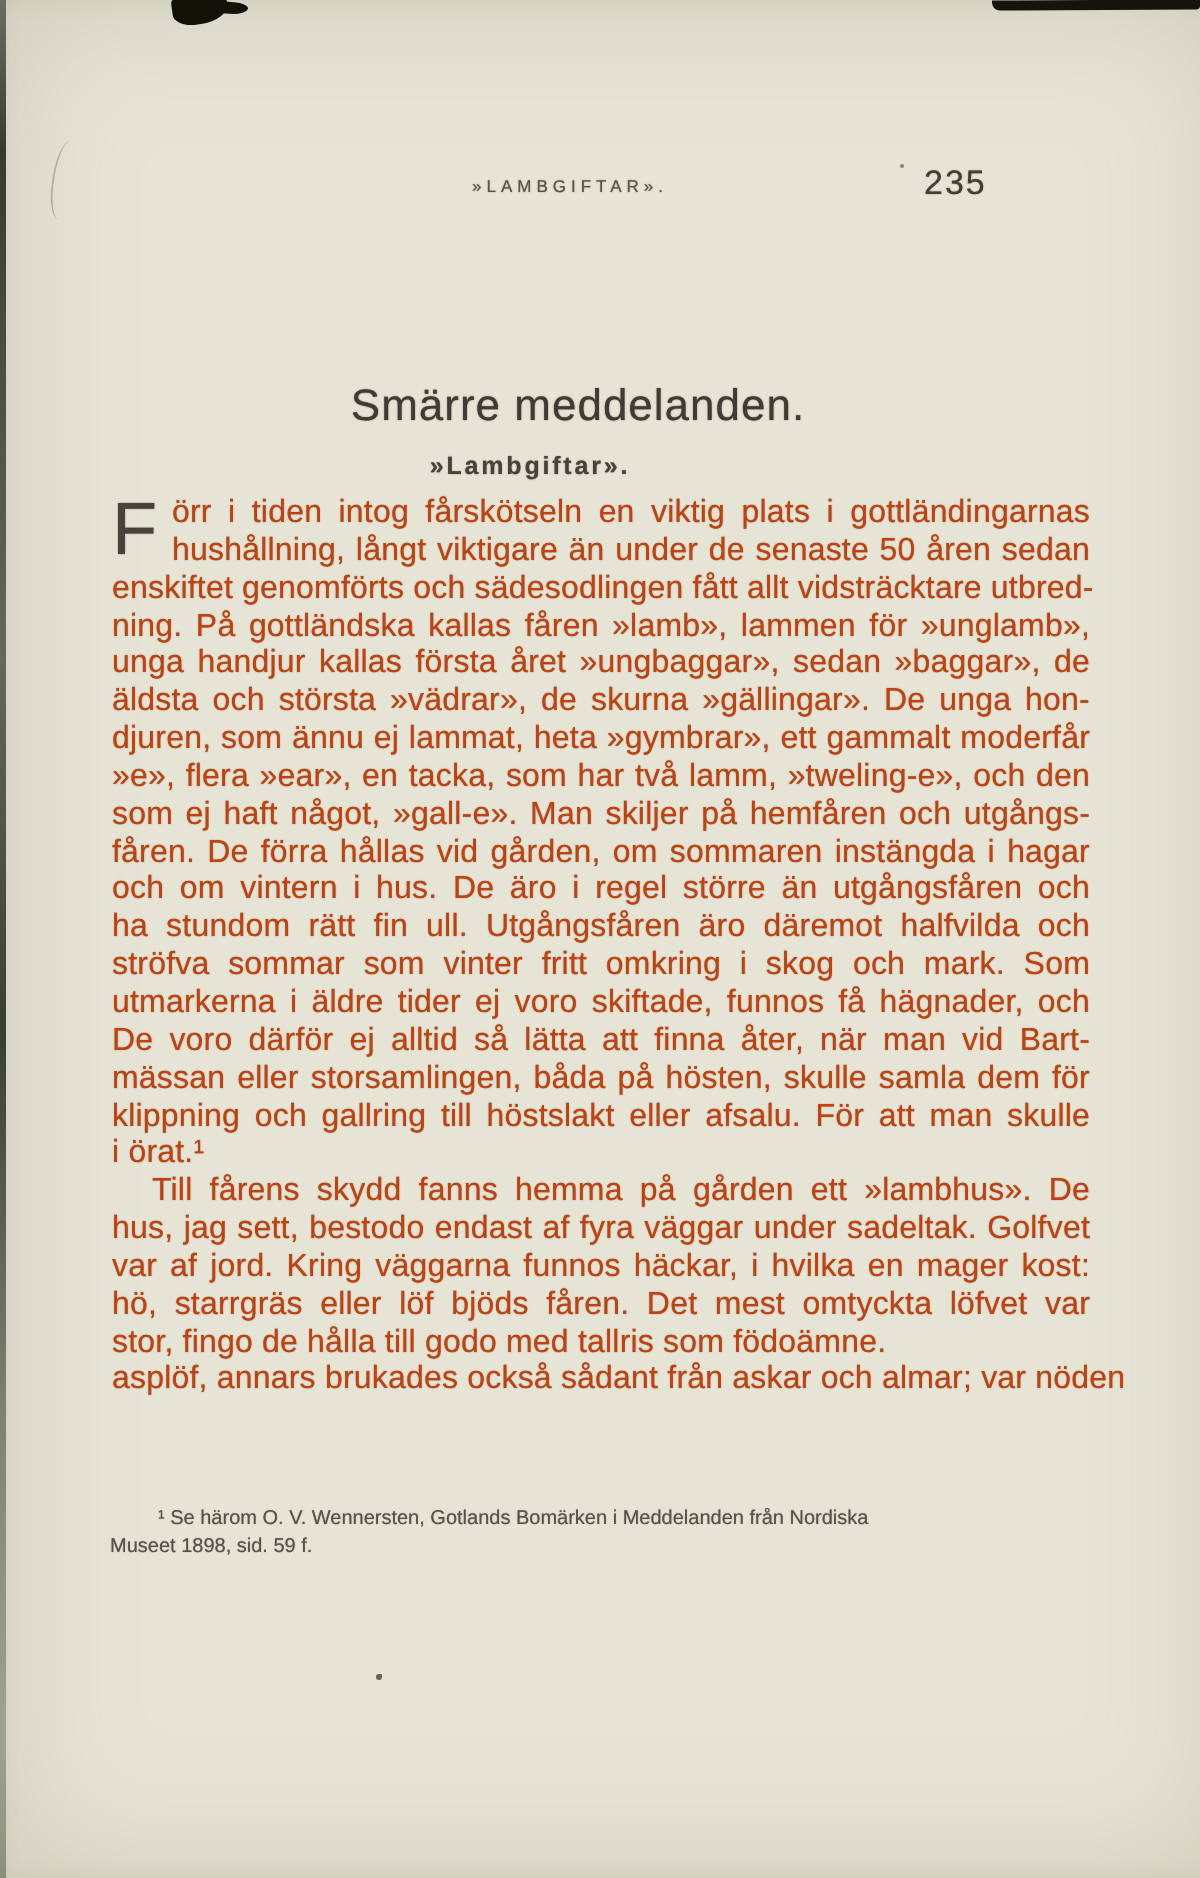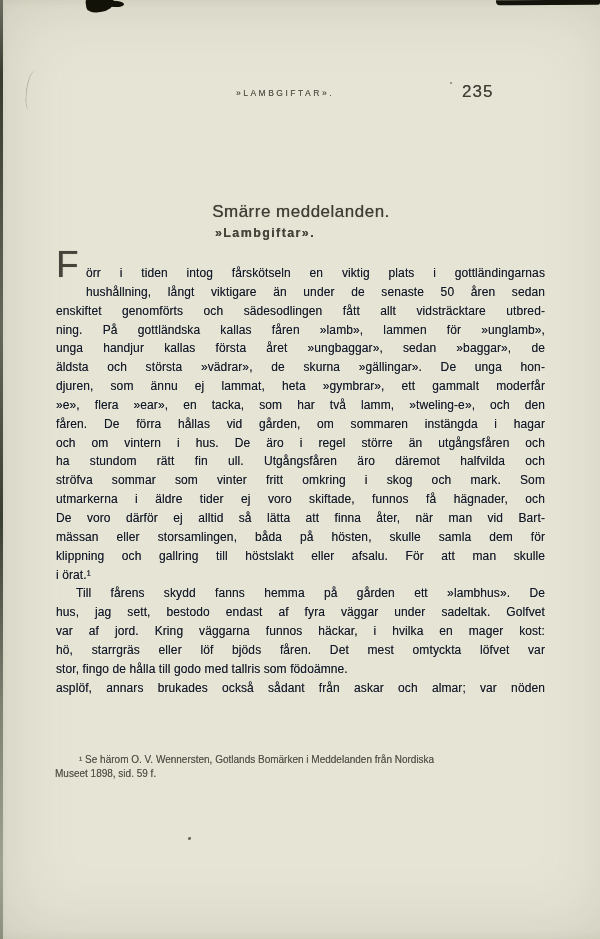--- a/index.html
+++ b/index.html
@@ -51,34 +51,34 @@
     text-align: center;
     font-size: 8.5px; letter-spacing: 2.5px;
     color: #57544a; text-shadow: 0 0 0.6px rgba(87,84,74,0.8);
   }
   .page-number {
     position: absolute; left: 462px; top: 82px;
     font-size: 17px; color: #413f35; letter-spacing: 1px;
     text-shadow: 0 0 0.6px rgba(65,63,53,0.8);
   }
   .section-title {
-    position: absolute; left: 20px; top: 186px; width: 530px; margin: 16px;
+    position: absolute; left: 20px; top: 186px; width: 530px; margin: 4px;
     text-align: center; font-weight: normal;
-    font-size: 17px; letter-spacing: 0.5px;
+    font-size: 22px; letter-spacing: 0.5px;
     color: #3e3c33; text-shadow: 0 0 0.7px rgba(62,60,51,0.8);
   }
   .article-title {
     position: absolute; left: 0px; top: 226px; width: 530px; margin: 0;
     text-align: center; font-weight: bold;
     font-size: 12.5px; letter-spacing: 1.4px;
     color: #45433a; text-shadow: 0 0 0.6px rgba(69,67,58,0.8);
   }
   .body-text {
-    position: absolute; left: 56px; top: 264px; width: 489px;
-    font-size: 12px; color: #0f172a;
+    position: absolute; left: 56px; top: 248px; width: 489px;
+    font-size: 16px; color: #c2410c;
     text-shadow: 0 0 0.6px rgba(74,71,61,0.65);
   }
   .body-text .line {
     height: 18.85px; line-height: 18.85px; white-space: nowrap;
     text-align: justify; text-align-last: justify;
     letter-spacing: 0.1px;
   }
   .body-text .line.noj { text-align-last: left; }
   .body-text .line.pad { padding-left: 30px; }
   .body-text .line.indent { text-indent: 20px; }
@@ -117,20 +117,21 @@
   <span class="dropcap">F</span>
   <div class="body-text">
       <div class="line pad">örr i tiden intog fårskötseln en viktig plats i gottländingarnas</div>
       <div class="line pad">hushållning, långt viktigare än under de senaste 50 åren sedan</div>
       <div class="line">enskiftet genomförts och sädesodlingen fått allt vidsträcktare utbred-</div>
       <div class="line">ning.  På gottländska kallas fåren »lamb», lammen för »unglamb»,</div>
       <div class="line">unga handjur kallas första året »ungbaggar», sedan »baggar», de</div>
       <div class="line">äldsta och största »vädrar», de skurna »gällingar».  De unga hon-</div>
       <div class="line">djuren, som ännu ej lammat, heta »gymbrar», ett gammalt moderfår</div>
       <div class="line">»e», flera »ear», en tacka, som har två lamm, »tweling-e», och den</div>
+      <div class="line">som ej haft något, »gall-e».  Man skiljer på hemfåren och utgångs-</div>
       <div class="line">fåren.  De förra hållas vid gården, om sommaren instängda i hagar</div>
       <div class="line">och om vintern i hus.  De äro i regel större än utgångsfåren och</div>
       <div class="line">ha stundom rätt fin ull.  Utgångsfåren äro däremot halfvilda och</div>
       <div class="line">ströfva sommar som vinter fritt omkring i skog och mark.  Som</div>
       <div class="line">utmarkerna i äldre tider ej voro skiftade, funnos få hägnader, och</div>
       <div class="line">De voro därför ej alltid så lätta att finna åter, när man vid Bart-</div>
       <div class="line">mässan eller storsamlingen, båda på hösten, skulle samla dem för</div>
       <div class="line">klippning och gallring till höstslakt eller afsalu.  För att man skulle</div>
       <div class="line noj">i örat.¹</div>
       <div class="line indent">Till fårens skydd fanns hemma på gården ett »lambhus».  De</div>

